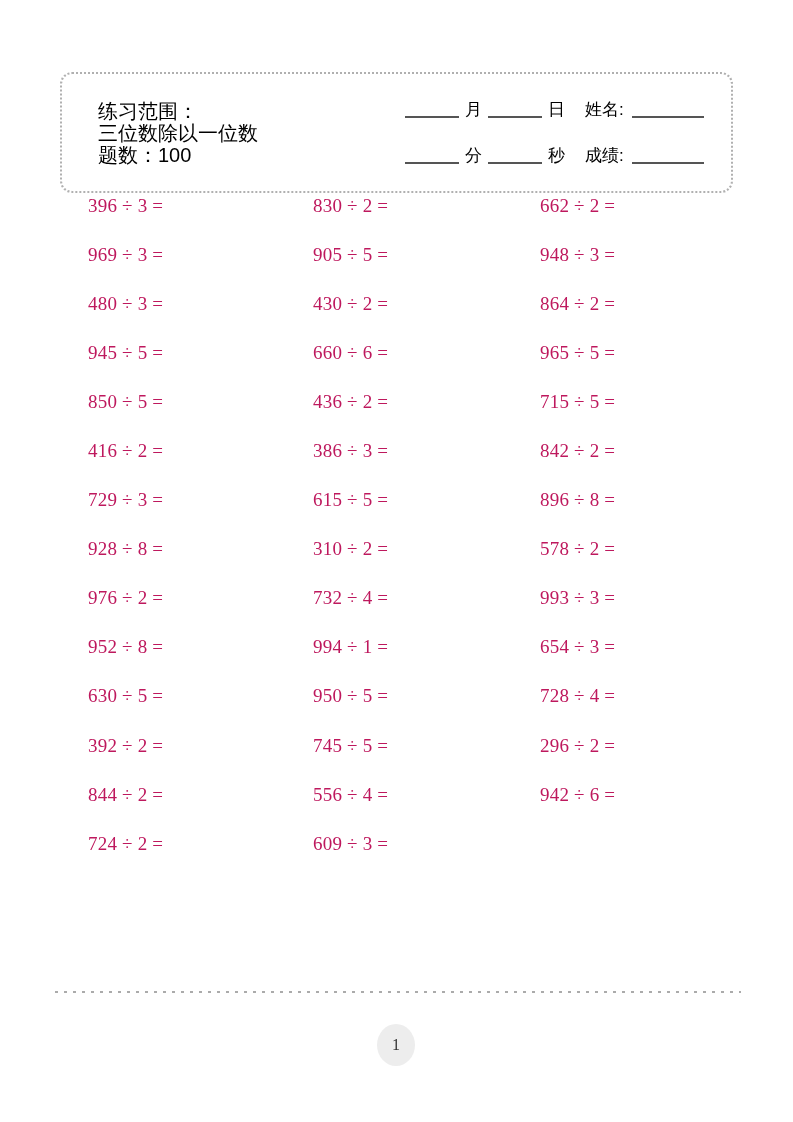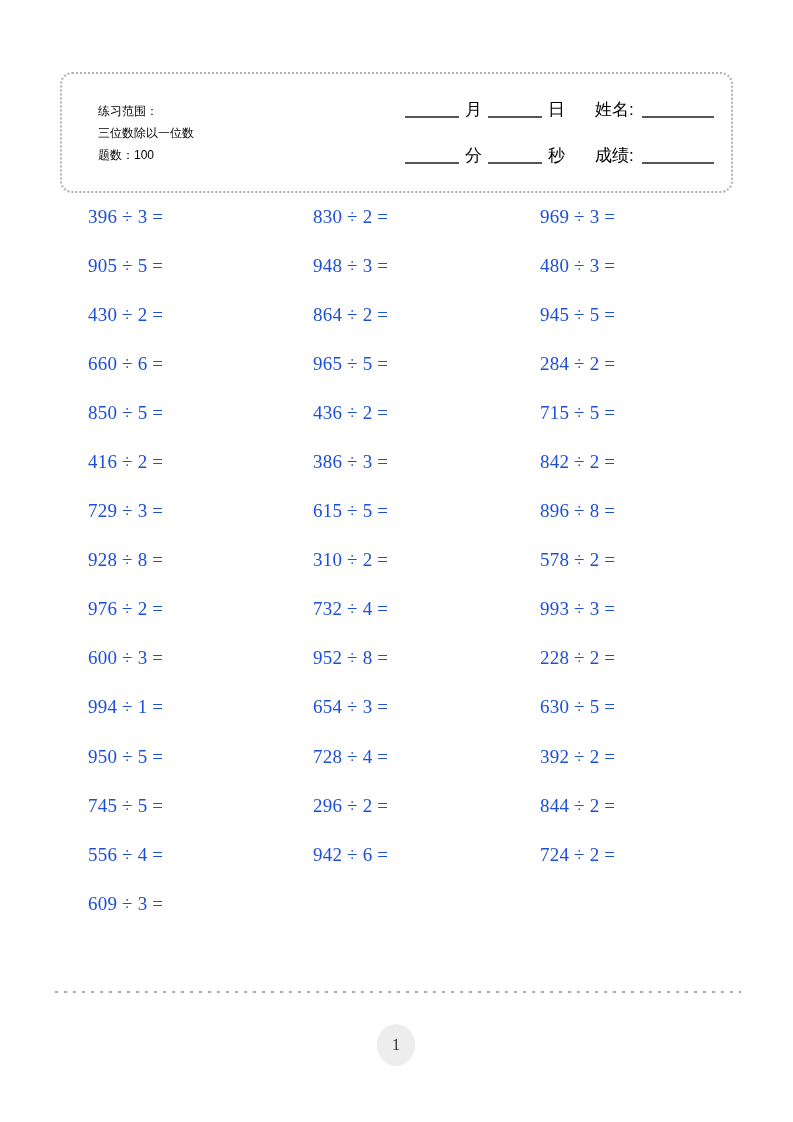--- a/index.html
+++ b/index.html
@@ -16,21 +16,21 @@
   .header-box {
     position: absolute;
     left: 60px; top: 72px;
     width: 669px; height: 117px;
     border: 2px dotted #b0b0b0;
     border-radius: 12px;
   }
   .header-left {
     position: absolute;
     left: 36px; top: 26px;
-    font-size: 12px;
+    font-size: 20px;
     line-height: 22px;
     color: #000;
     white-space: nowrap;
   }
   .header-right {
     position: absolute;
     left: 343px; top: 22px;
     white-space: nowrap;
   }
   .fill-line {
@@ -44,34 +44,34 @@
   .blank {
     display: inline-block;
     width: 54px;
     border-bottom: 2px solid #555;
     height: 1px;
     margin: 0 6px 3px 0;
   }
   .blank.after { margin-left: 6px; margin-right: 0; }
   .blank.wide { width: 72px; }
   .lbl { margin-right: 6px; }
-  .lbl.gapped { margin-left: 24px; margin-right: 2px; text-align: right; }
+  .lbl.gapped { margin-left: 14px; margin-right: 2px; text-align: right; }
 
   
   .problems {
     position: absolute;
-    left: 88px; top: 192px;
+    left: 88px; top: 181px;
     width: 650px;
     display: grid;
     grid-template-columns: 225px 227px 1fr;
     grid-auto-rows: 49.1px;
     align-items: center;
     font-family: "Liberation Serif", serif;
     font-size: 19px;
-    color: #1d4ed8;
+    color: #be185d;
   }
   .problem { white-space: nowrap; letter-spacing: 0.2px; }
 
   
   .divider {
     position: absolute;
     left: 55px; top: 991px;
     width: 686px; height: 2px;
     background: repeating-linear-gradient(90deg, #ababab 0 3px, transparent 3px 9px);
   }
@@ -117,48 +117,46 @@
         <span class="lbl">秒</span>
         <span class="lbl gapped">成绩:</span>
         <span class="blank wide after"></span>
       </div>
     </div>
   </div>
 
   <div class="problems">
       <div class="problem">396 ÷ 3 =</div>
       <div class="problem">830 ÷ 2 =</div>
+      <div class="problem">662 ÷ 2 =</div>
       <div class="problem">969 ÷ 3 =</div>
       <div class="problem">905 ÷ 5 =</div>
       <div class="problem">948 ÷ 3 =</div>
       <div class="problem">480 ÷ 3 =</div>
       <div class="problem">430 ÷ 2 =</div>
       <div class="problem">864 ÷ 2 =</div>
       <div class="problem">945 ÷ 5 =</div>
       <div class="problem">660 ÷ 6 =</div>
       <div class="problem">965 ÷ 5 =</div>
-      <div class="problem">284 ÷ 2 =</div>
       <div class="problem">850 ÷ 5 =</div>
       <div class="problem">436 ÷ 2 =</div>
       <div class="problem">715 ÷ 5 =</div>
       <div class="problem">416 ÷ 2 =</div>
       <div class="problem">386 ÷ 3 =</div>
       <div class="problem">842 ÷ 2 =</div>
       <div class="problem">729 ÷ 3 =</div>
       <div class="problem">615 ÷ 5 =</div>
       <div class="problem">896 ÷ 8 =</div>
       <div class="problem">928 ÷ 8 =</div>
       <div class="problem">310 ÷ 2 =</div>
       <div class="problem">578 ÷ 2 =</div>
       <div class="problem">976 ÷ 2 =</div>
       <div class="problem">732 ÷ 4 =</div>
       <div class="problem">993 ÷ 3 =</div>
-      <div class="problem">600 ÷ 3 =</div>
       <div class="problem">952 ÷ 8 =</div>
-      <div class="problem">228 ÷ 2 =</div>
       <div class="problem">994 ÷ 1 =</div>
       <div class="problem">654 ÷ 3 =</div>
       <div class="problem">630 ÷ 5 =</div>
       <div class="problem">950 ÷ 5 =</div>
       <div class="problem">728 ÷ 4 =</div>
       <div class="problem">392 ÷ 2 =</div>
       <div class="problem">745 ÷ 5 =</div>
       <div class="problem">296 ÷ 2 =</div>
       <div class="problem">844 ÷ 2 =</div>
       <div class="problem">556 ÷ 4 =</div>

